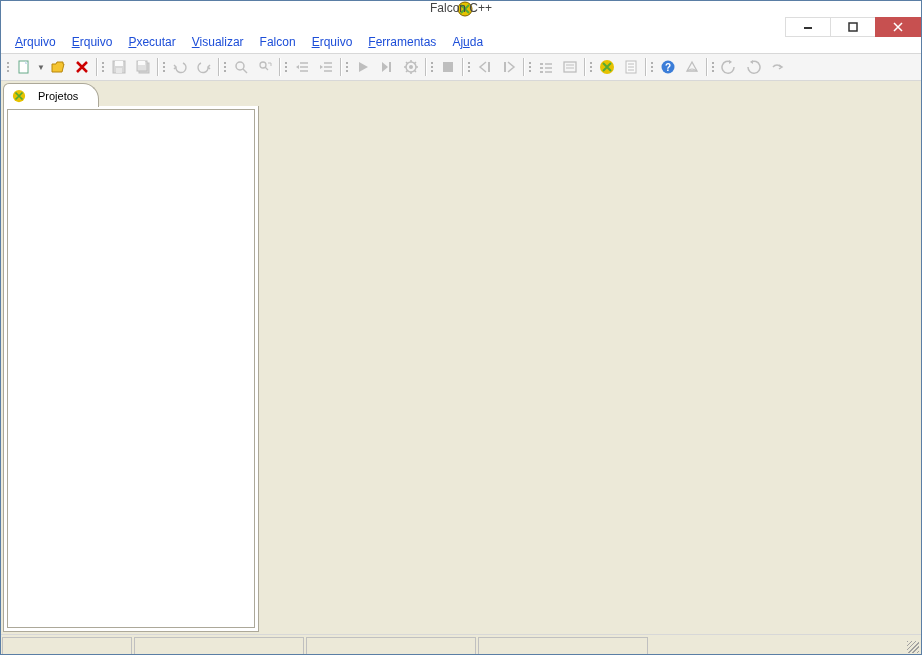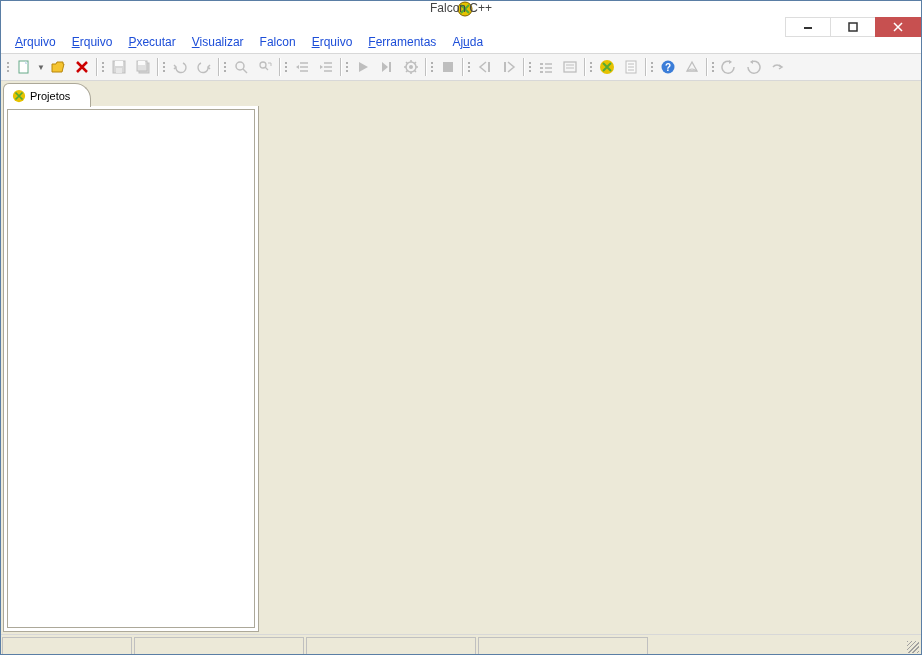--- a/index.html
+++ b/index.html
@@ -25,21 +25,21 @@
 .tsep { width: 3px; height: 22px; display: flex; align-items: center; justify-content: center; }
 .tsep::before { content: ""; display:block; width:1px; height:18px; background:#c0c0c0; box-shadow:1px 0 #fff; }
 .tgrip { width:6px; height:22px; display:flex; flex-direction:column; justify-content:center; gap:2px; padding-left:2px;}
 .tgrip span{width:2px;height:2px;background:#b0b0b0;display:block;}
 .dropdown-arrow { width:8px; font-size:8px; color:#666; display:flex; align-items:center; }
 
 
 .content { display: flex; height: calc(655px - 30px - 22px - 28px - 22px); background: #ece9d8; }
 .sidebar { width: 260px; background: #ece9d8; padding: 2px; display:flex; flex-direction:column; }
 .tab-header { height: 24px; display: flex; position: relative; }
-.tab { background: #fff; border: 1px solid #aca899; border-bottom: none; border-radius: 6px 16px 0 0; padding: 2px 20px 2px 8px; display: flex; align-items: center; gap: 4px; font-size: 11px; position: relative; z-index: 2; }
+.tab { background: #fff; border: 1px solid #aca899; border-bottom: none; border-radius: 6px 16px 0 0; padding: 2px 20px 2px 8px; display: flex; align-items: center; gap: 12px; font-size: 11px; position: relative; z-index: 2; }
 .tab-icon { width: 14px; height: 14px; }
 .tab-spacer { flex:1; border-bottom:1px solid #aca899; }
 .tree-pane { flex:1; background: #fff; border: 1px solid #aca899; border-top:none; margin-top:-1px; position:relative;}
 .tree-inner { position:absolute; inset:3px; border:1px solid #aca899; background:#fff;}
 
 .editor-area { flex: 1; background: #ece9d8; }
 
 
 .statusbar { height: 22px; background: #ece9d8; border-top: 1px solid #d8d8d8; display: flex; align-items: center; }
 .status-cell { height: 18px; border: 1px solid #c0c0c0; background: #ece9d8; margin: 0 1px; }

